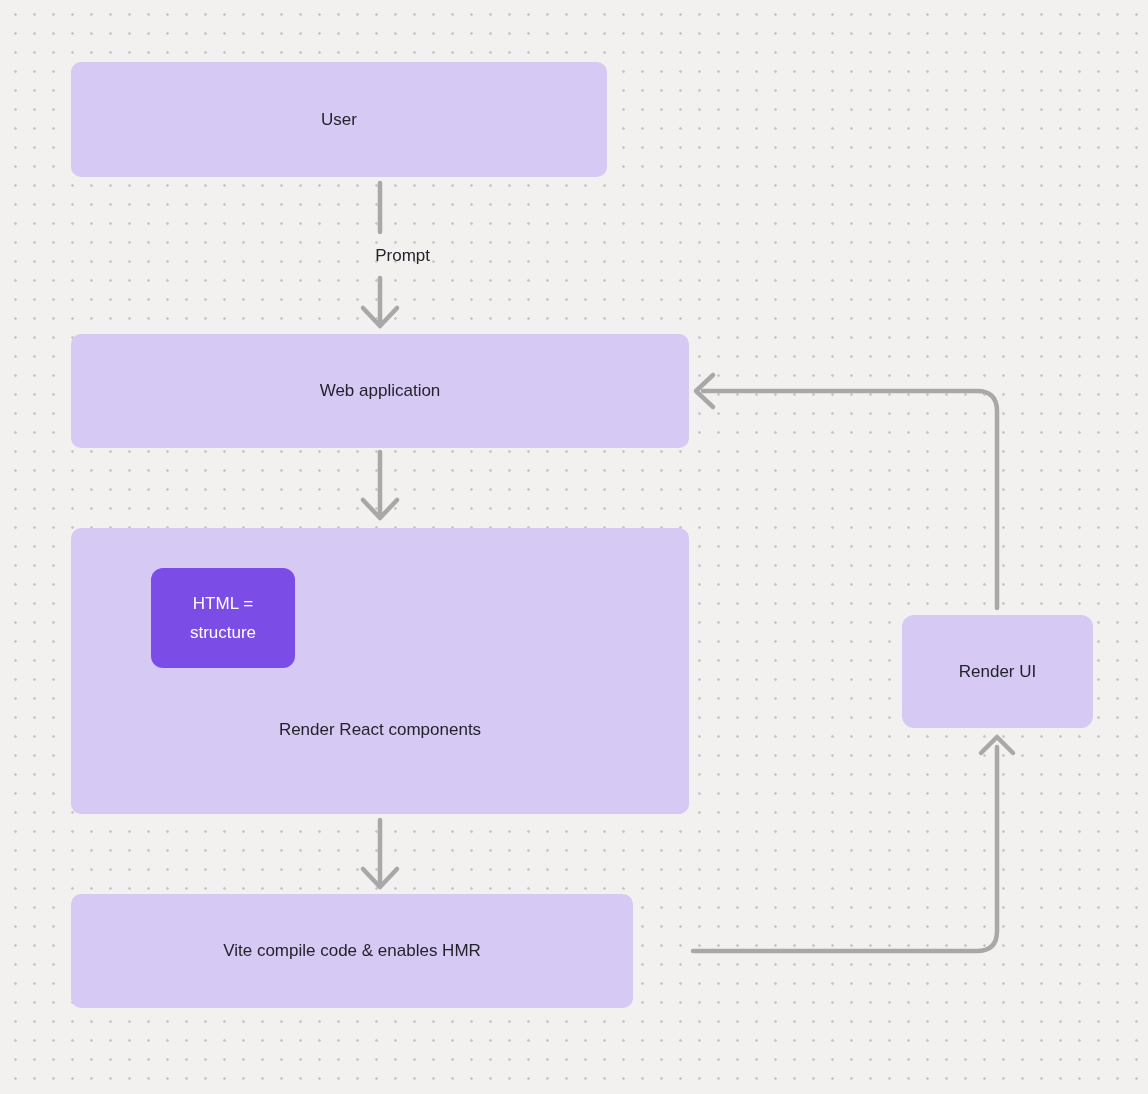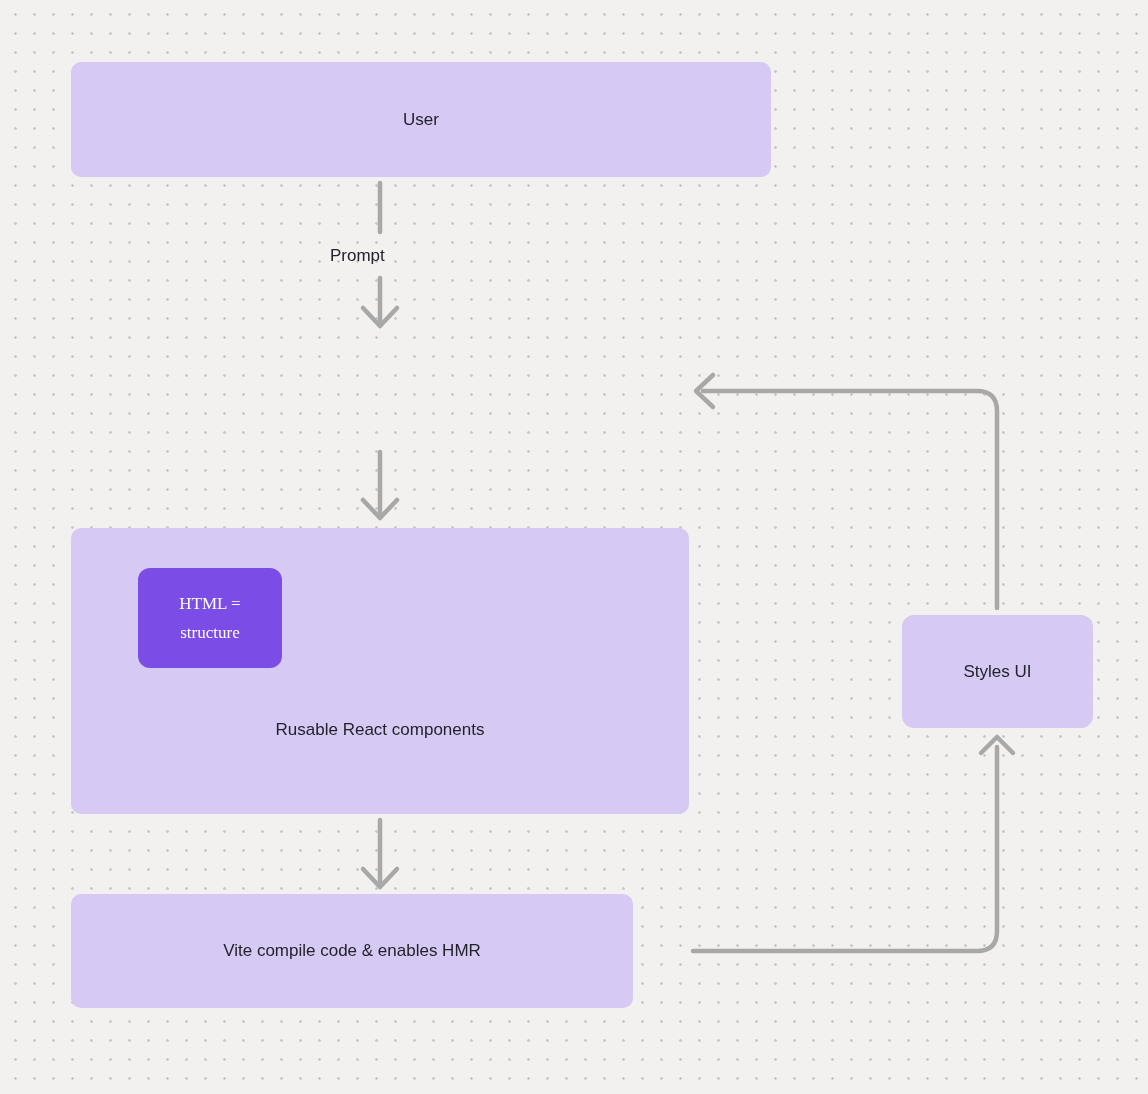--- a/index.html
+++ b/index.html
@@ -42,34 +42,33 @@
     display: flex;
     align-items: center;
     justify-content: center;
     background: var(--node-fill);
     border-radius: 10px;
     font-size: 17px;
     font-weight: 500;
     color: var(--node-text);
     text-align: center;
   }
-  .node--user     { left: 71px;  top: 62px;  width: 700px; height: 115px; }
+  .node--user     { left: 71px;  top: 62px;  width: 536px; height: 115px; }
   .node--webapp   { left: 71px;  top: 334px; width: 618px; height: 114px; }
   .node--vite     { left: 71px;  top: 894px; width: 562px; height: 114px; }
   .node--renderui { left: 902px; top: 615px; width: 191px; height: 113px; border-radius: 12px; }
   .node--container {
     left: 71px; top: 528px; width: 618px; height: 286px;
     display: block;
   }
   .inner-row {
     position: absolute;
-    left: 67px; top: 40px;
+    left: 80px; top: 40px;
     display: flex;
     gap: 26px;
-    font-family: Liberation Serif, serif;
   }
   .inner-node {
     width: 144px;
     height: 100px;
     background: var(--inner-node-fill);
     color: var(--inner-node-text);
     border-radius: 12px;
     display: flex;
     align-items: center;
     justify-content: center;
@@ -85,21 +84,21 @@
     width: 100%;
     text-align: center;
     font-size: 17px;
     font-weight: 500;
     color: var(--node-text);
   }
   .edge-label {
     position: absolute;
     left: 330px; top: 246px;
     width: 100px;
-    text-align: left;
+    text-align: right;
     font-size: 17px;
     font-weight: 500;
     color: var(--node-text);
   }
 </style>
 </head>
 <body>
 
 <div class="canvas">
 
@@ -134,31 +133,34 @@
       <polyline class="stroke" points="713,375 696,391 713,407"></polyline>
     </g>
   </svg>
 
   <div class="node node--user">
     <span>User</span>
   </div>
 
   <div class="edge-label">Prompt</div>
 
+  <div class="node node--webapp">
+    <span>Web application</span>
+  </div>
 
   <div class="node node--container">
     <div class="inner-row">
       <div class="inner-node">
         <span>HTML = structure</span>
       </div>
     </div>
-    <div class="container-caption">Rusable React components</div>
+    <div class="container-caption">Render React components</div>
   </div>
 
   <div class="node node--vite">
     <span>Vite compile code &amp; enables HMR</span>
   </div>
 
   <div class="node node--renderui">
-    <span>Styles UI</span>
+    <span>Render UI</span>
   </div>
 
 </div>
 
 </body></html>

